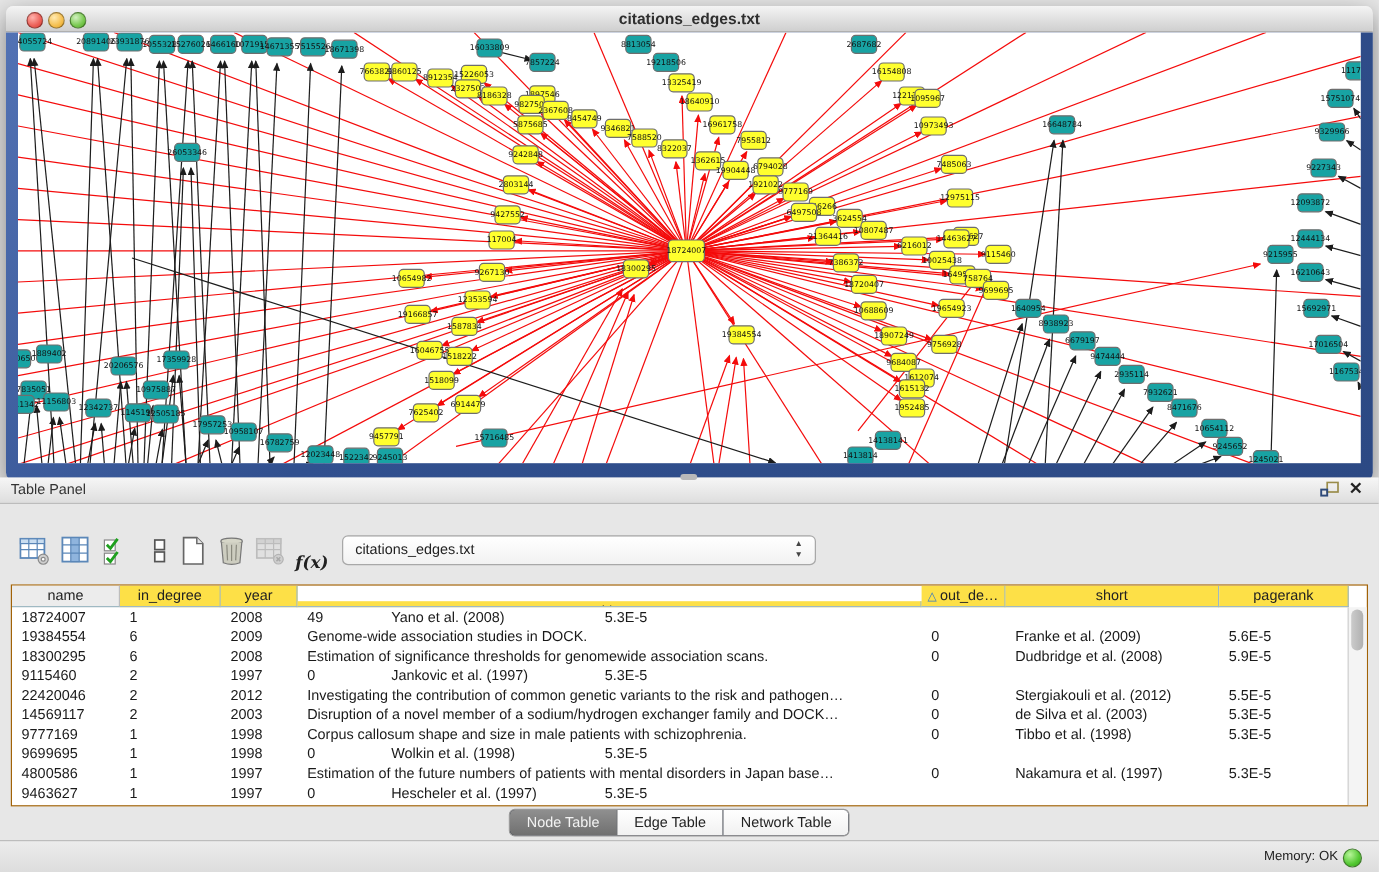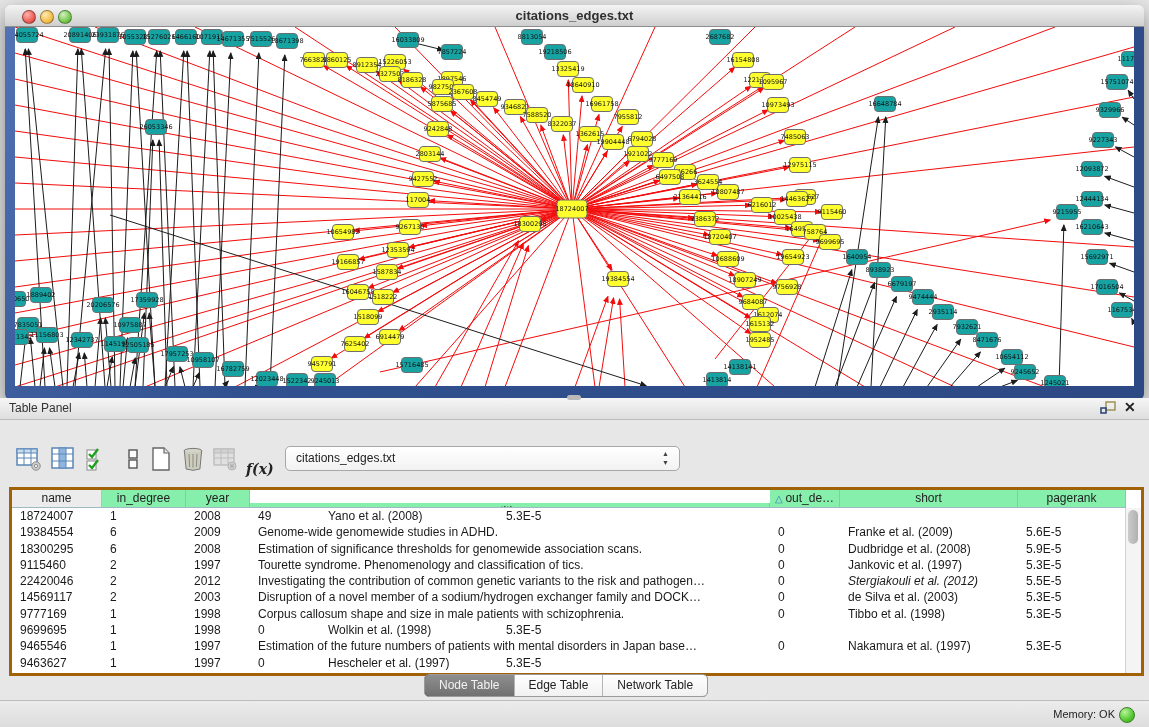--- a/index.html
+++ b/index.html
@@ -23,23 +23,23 @@
   .splithandle{position:absolute;left:567px;top:-3px;width:14px;height:5px;border-radius:3px;background:#b9b9b9;}
   .float-ic{position:absolute;left:1100px;top:3px;width:16px;height:14px;cursor:pointer;}
   .close-ic{position:absolute;left:1124px;top:1px;font-size:14px;font-weight:bold;color:#222;cursor:pointer;}
   .toolbar{position:absolute;left:0;top:40px;width:100%;height:42px;}
   .tb-ic{position:absolute;top:8px;width:26px;height:26px;cursor:pointer;}
   .fx{font-family:"DejaVu Serif",serif;font-style:italic;font-weight:bold;font-size:14px;color:#222;}
   .combo{position:absolute;left:285px;top:8px;width:393px;height:23px;background:linear-gradient(#ffffff,#f2f2f2);
     border:1px solid #a8a8a8;border-radius:5px;cursor:pointer;}
   .combo .val{position:absolute;left:10px;top:4px;font-size:12px;color:#222;}
   .combo .arrows{position:absolute;right:10px;top:2px;font-size:7px;color:#444;line-height:9px;text-align:center;}
-  .tablebox{position:absolute;left:9px;top:89px;width:1129px;height:183px;background:#fff;border:3px solid #a16207;overflow:hidden;}
+  .tablebox{position:absolute;left:9px;top:89px;width:1129px;height:183px;background:#fff;border:1px solid #a16207;overflow:hidden;}
   .thead{display:flex;height:18px;}
-  .th{box-sizing:border-box;border-right:1px solid #9fb9c3;border-bottom:1px solid #9fb9c3;background:#86efac;
+  .th{box-sizing:border-box;border-right:1px solid #9fb9c3;border-bottom:1px solid #9fb9c3;background:#fde047;
      font-size:12px;color:#222;text-align:center;line-height:17px;overflow:hidden;white-space:nowrap;cursor:pointer;}
   .th.first{background:#ececec;border-right:1px solid #bdbdbd;}
   .sorttri{color:#3b7bbf;font-size:10px;}
   .tr{display:flex;height:16.3px;line-height:16.3px;}
   .td{box-sizing:border-box;font-size:12px;color:#1a1a1a;padding:0 4px 0 8px;overflow:hidden;white-space:nowrap;cursor:default;}
   .td.center{text-align:left;}
   .vscroll{position:absolute;right:0;top:18px;bottom:0;width:15px;background:#f4f4f4;border-left:1px solid #d0d0d0;}
   .vthumb{position:absolute;left:2px;top:2px;width:10px;height:34px;border-radius:5px;background:linear-gradient(90deg,#cbcbcb,#b0b0b0);cursor:pointer;}
   .tabs{position:absolute;left:424px;top:276px;height:21px;display:flex;border:1px solid #9a9a9a;border-radius:5px;overflow:hidden;background:#0f172a;}
   .tab{font-size:12px;color:#222;line-height:21px;padding:0 14px;cursor:pointer;border-right:1px solid #b5b5b5;background:linear-gradient(#ffffff,#f1f1f1);}
@@ -850,50 +850,49 @@
           <div class="td" style="width: 84px;">1</div>
           <div class="td" style="width: 64px;">2008</div>
           <div class="td" style="width: 70px;">49</div>
           <div class="td center" style="width: 178px;">Yano et al. (2008)</div>
           <div class="td" style="width: 108px;">5.3E-5</div>
         </div>
         <div class="tr">
           <div class="td" style="width: 90px;">19384554</div>
           <div class="td" style="width: 84px;">6</div>
           <div class="td" style="width: 64px;">2009</div>
-          <div class="td" style="width: 520px;">Genome-wide genomewide studies in ADHD.</div>
+          <div class="td" style="width: 520px;">Genome-wide association studies in DOCK.</div>
           <div class="td" style="width: 70px;">0</div>
           <div class="td center" style="width: 178px;">Franke et al. (2009)</div>
           <div class="td" style="width: 108px;">5.6E-5</div>
         </div>
         <div class="tr">
           <div class="td" style="width: 90px;">18300295</div>
           <div class="td" style="width: 84px;">6</div>
           <div class="td" style="width: 64px;">2008</div>
           <div class="td" style="width: 520px;">Estimation of significance thresholds for genomewide association scans.</div>
           <div class="td" style="width: 70px;">0</div>
           <div class="td center" style="width: 178px;">Dudbridge et al. (2008)</div>
           <div class="td" style="width: 108px;">5.9E-5</div>
         </div>
         <div class="tr">
           <div class="td" style="width: 90px;">9115460</div>
           <div class="td" style="width: 84px;">2</div>
           <div class="td" style="width: 64px;">1997</div>
-          <div class="td" style="width: 520px;">Tourette syndrome. Phenomenology and classification of tics.</div>
           <div class="td" style="width: 70px;">0</div>
           <div class="td center" style="width: 178px;">Jankovic et al. (1997)</div>
           <div class="td" style="width: 108px;">5.3E-5</div>
         </div>
         <div class="tr">
           <div class="td" style="width: 90px;">22420046</div>
           <div class="td" style="width: 84px;">2</div>
           <div class="td" style="width: 64px;">2012</div>
           <div class="td" style="width: 520px;">Investigating the contribution of common genetic variants to the risk and pathogen…</div>
           <div class="td" style="width: 70px;">0</div>
-          <div class="td center" style="width: 178px; font-style: italic;">Stergiakouli et al. (2012)</div>
+          <div class="td center" style="width: 178px;">Stergiakouli et al. (2012)</div>
           <div class="td" style="width: 108px;">5.5E-5</div>
         </div>
         <div class="tr">
           <div class="td" style="width: 90px;">14569117</div>
           <div class="td" style="width: 84px;">2</div>
           <div class="td" style="width: 64px;">2003</div>
           <div class="td" style="width: 520px;">Disruption of a novel member of a sodium/hydrogen exchanger family and DOCK…</div>
           <div class="td" style="width: 70px;">0</div>
           <div class="td center" style="width: 178px;">de Silva et al. (2003)</div>
           <div class="td" style="width: 108px;">5.3E-5</div>
@@ -909,21 +908,21 @@
         </div>
         <div class="tr">
           <div class="td" style="width: 90px;">9699695</div>
           <div class="td" style="width: 84px;">1</div>
           <div class="td" style="width: 64px;">1998</div>
           <div class="td" style="width: 70px;">0</div>
           <div class="td center" style="width: 178px;">Wolkin et al. (1998)</div>
           <div class="td" style="width: 108px;">5.3E-5</div>
         </div>
         <div class="tr">
-          <div class="td" style="width: 90px;">9465546</div>
+          <div class="td" style="width: 90px;">4800586</div>
           <div class="td" style="width: 84px;">1</div>
           <div class="td" style="width: 64px;">1997</div>
           <div class="td" style="width: 520px;">Estimation of the future numbers of patients with mental disorders in Japan base…</div>
           <div class="td" style="width: 70px;">0</div>
           <div class="td center" style="width: 178px;">Nakamura et al. (1997)</div>
           <div class="td" style="width: 108px;">5.3E-5</div>
         </div>
         <div class="tr">
           <div class="td" style="width: 90px;">9463627</div>
           <div class="td" style="width: 84px;">1</div>

